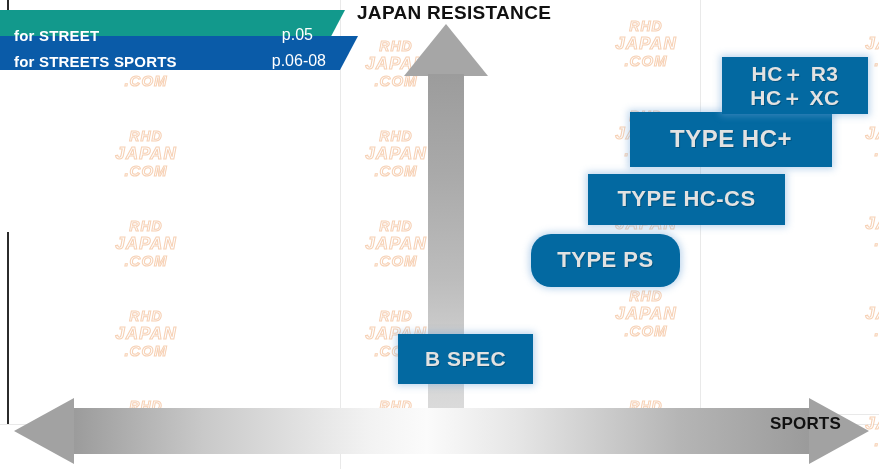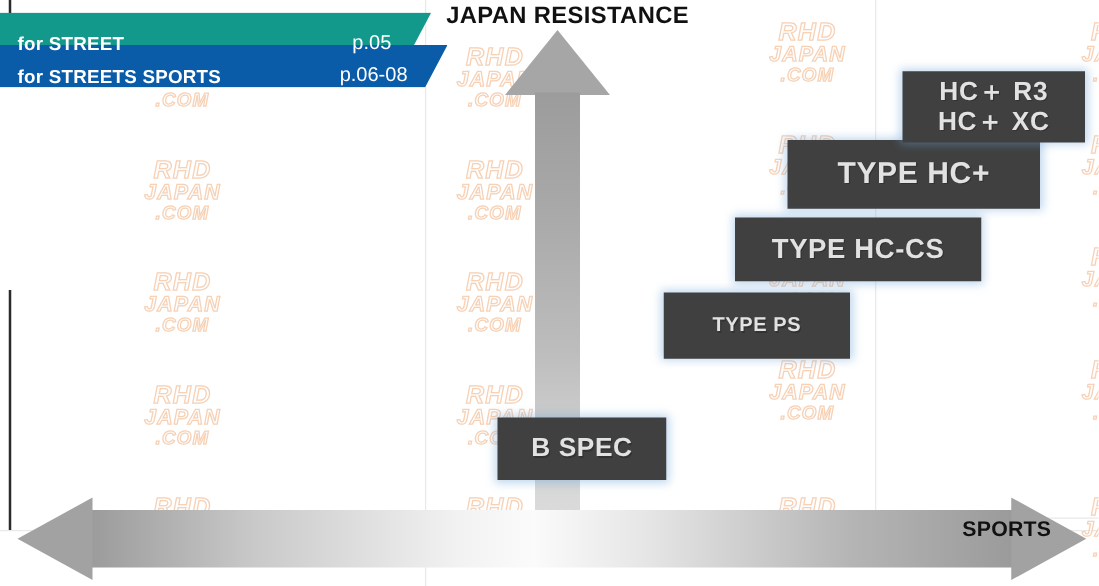--- a/index.html
+++ b/index.html
@@ -24,21 +24,21 @@
     font-weight:bold;
     font-style:italic;
     line-height:17px;
     letter-spacing:1px;
     color:#fdfdfd;
     -webkit-text-stroke:1px #f6c9a8;
     text-shadow:0 0 0 #f6c9a8;
     opacity:.85;
   }
   .wm span{display:block;}
-  .wm .l1{font-size:20px;}
+  .wm .l1{font-size:14px;}
   .wm .l2{font-size:17px;}
   .wm .l3{font-size:15px;}
 
   
   .vline{position:absolute;width:1px;background:#e9e9e9;}
   .hline{position:absolute;height:1px;background:#e9e9e9;}
   .edge-line{position:absolute;width:2px;background:#2b2b2b;}
 
   
   .v-arrow{position:absolute;left:404px;top:24px;width:84px;height:396px;}
@@ -88,21 +88,21 @@
     position:absolute;
     display:flex;align-items:center;justify-content:center;
     text-align:center;
     color:#e2e2e2;
     font-weight:bold;
     letter-spacing:.5px;
     line-height:1.12;
     text-shadow:1px 1px 0 rgba(0,0,0,.22);
     box-shadow:0 0 7px 2px rgba(110,165,215,.45);
   }
-  .pbox.blue{background:#404040;}
+  .pbox.blue{background:#0369a1;}
   .pbox.teal{background:#2aa99b;}
 
   
   .banner{
     position:absolute;height:34px;
     display:flex;align-items:flex-end;
     color:#ffffff;
     box-sizing:border-box;
   }
   .banner .bg{
@@ -253,21 +253,21 @@
     <div class="head-l"></div>
     <div class="head-r"></div>
   </div>
   <div class="axis-label right">SPORTS</div>
 
 
   <div class="pbox blue" style="left:398px;top:334px;width:135px;height:50px;font-size:21px;text-align:center;">
     <span>B SPEC</span>
   </div>
 
-  <div class="pbox blue" style="left:531px;top:234px;width:149px;height:53px;font-size:16px;">
+  <div class="pbox blue" style="left:531px;top:234px;width:149px;height:53px;font-size:22px;border-radius:20px;">
     <span>TYPE PS</span>
   </div>
 
   <div class="pbox blue" style="left:630px;top:112px;width:202px;height:55px;font-size:24px;">
     <span>TYPE HC+</span>
   </div>
 
   <div class="pbox blue" style="left:588px;top:174px;width:197px;height:51px;font-size:22px;">
     <span>TYPE HC-CS</span>
   </div>

